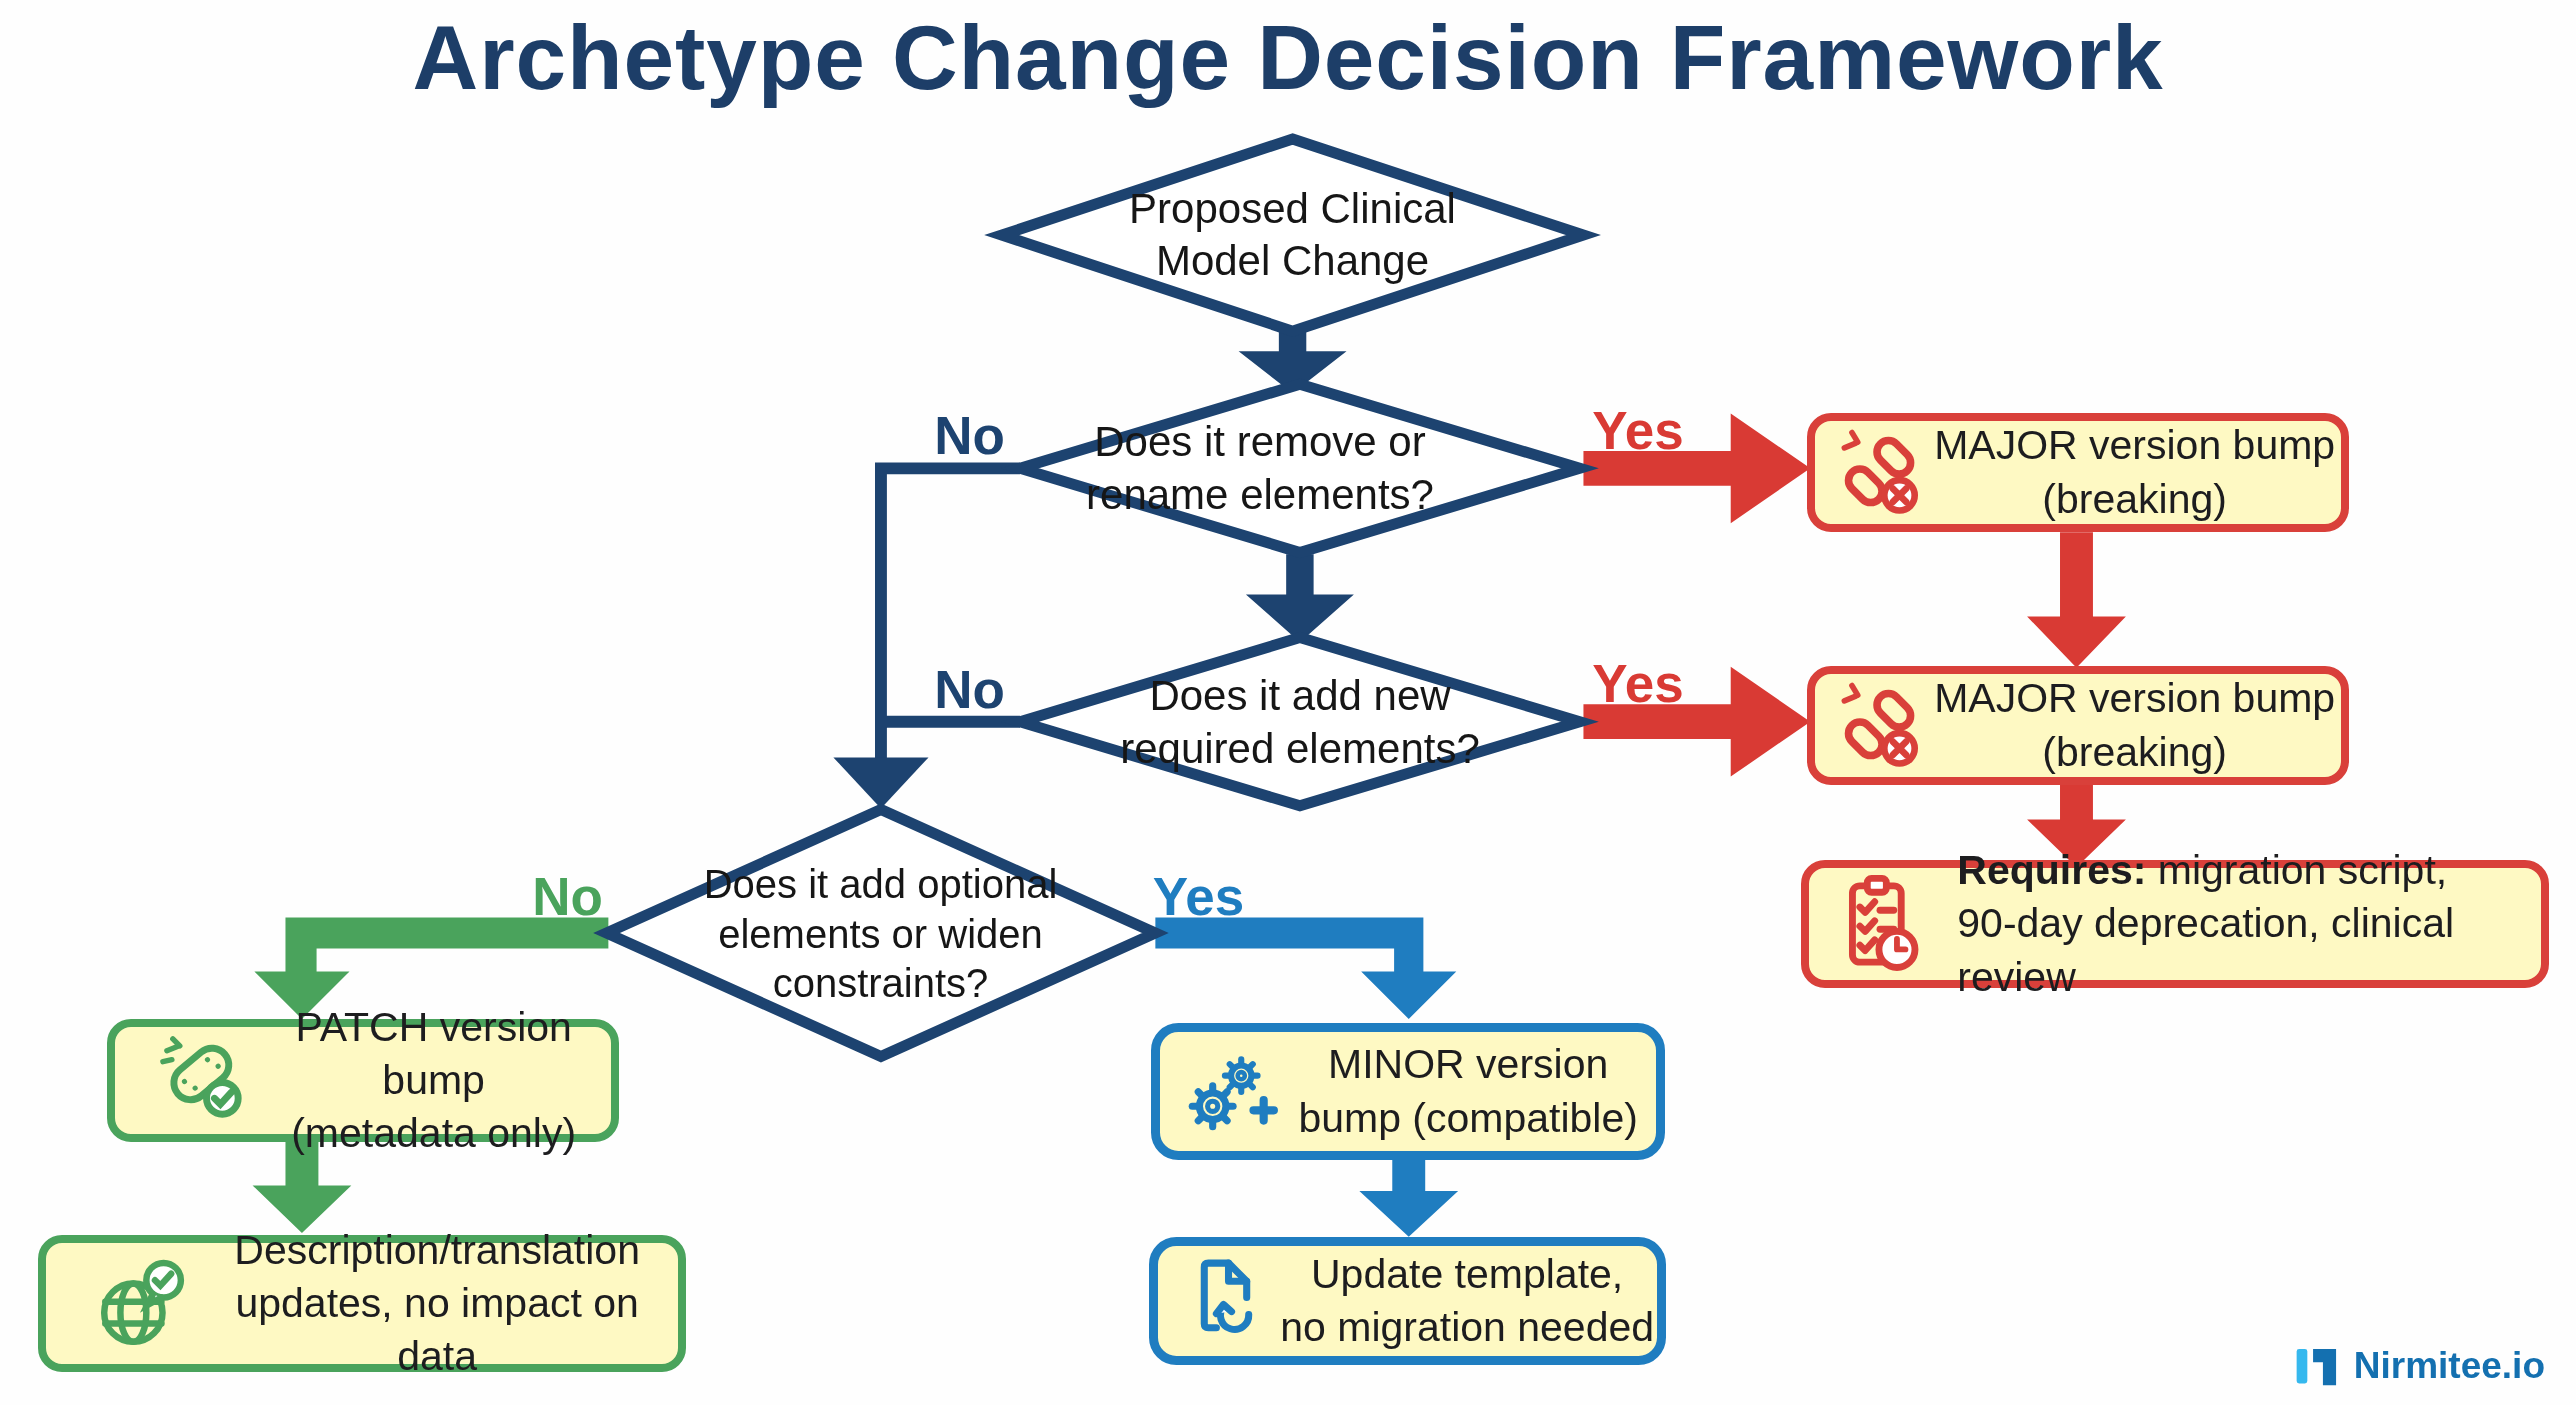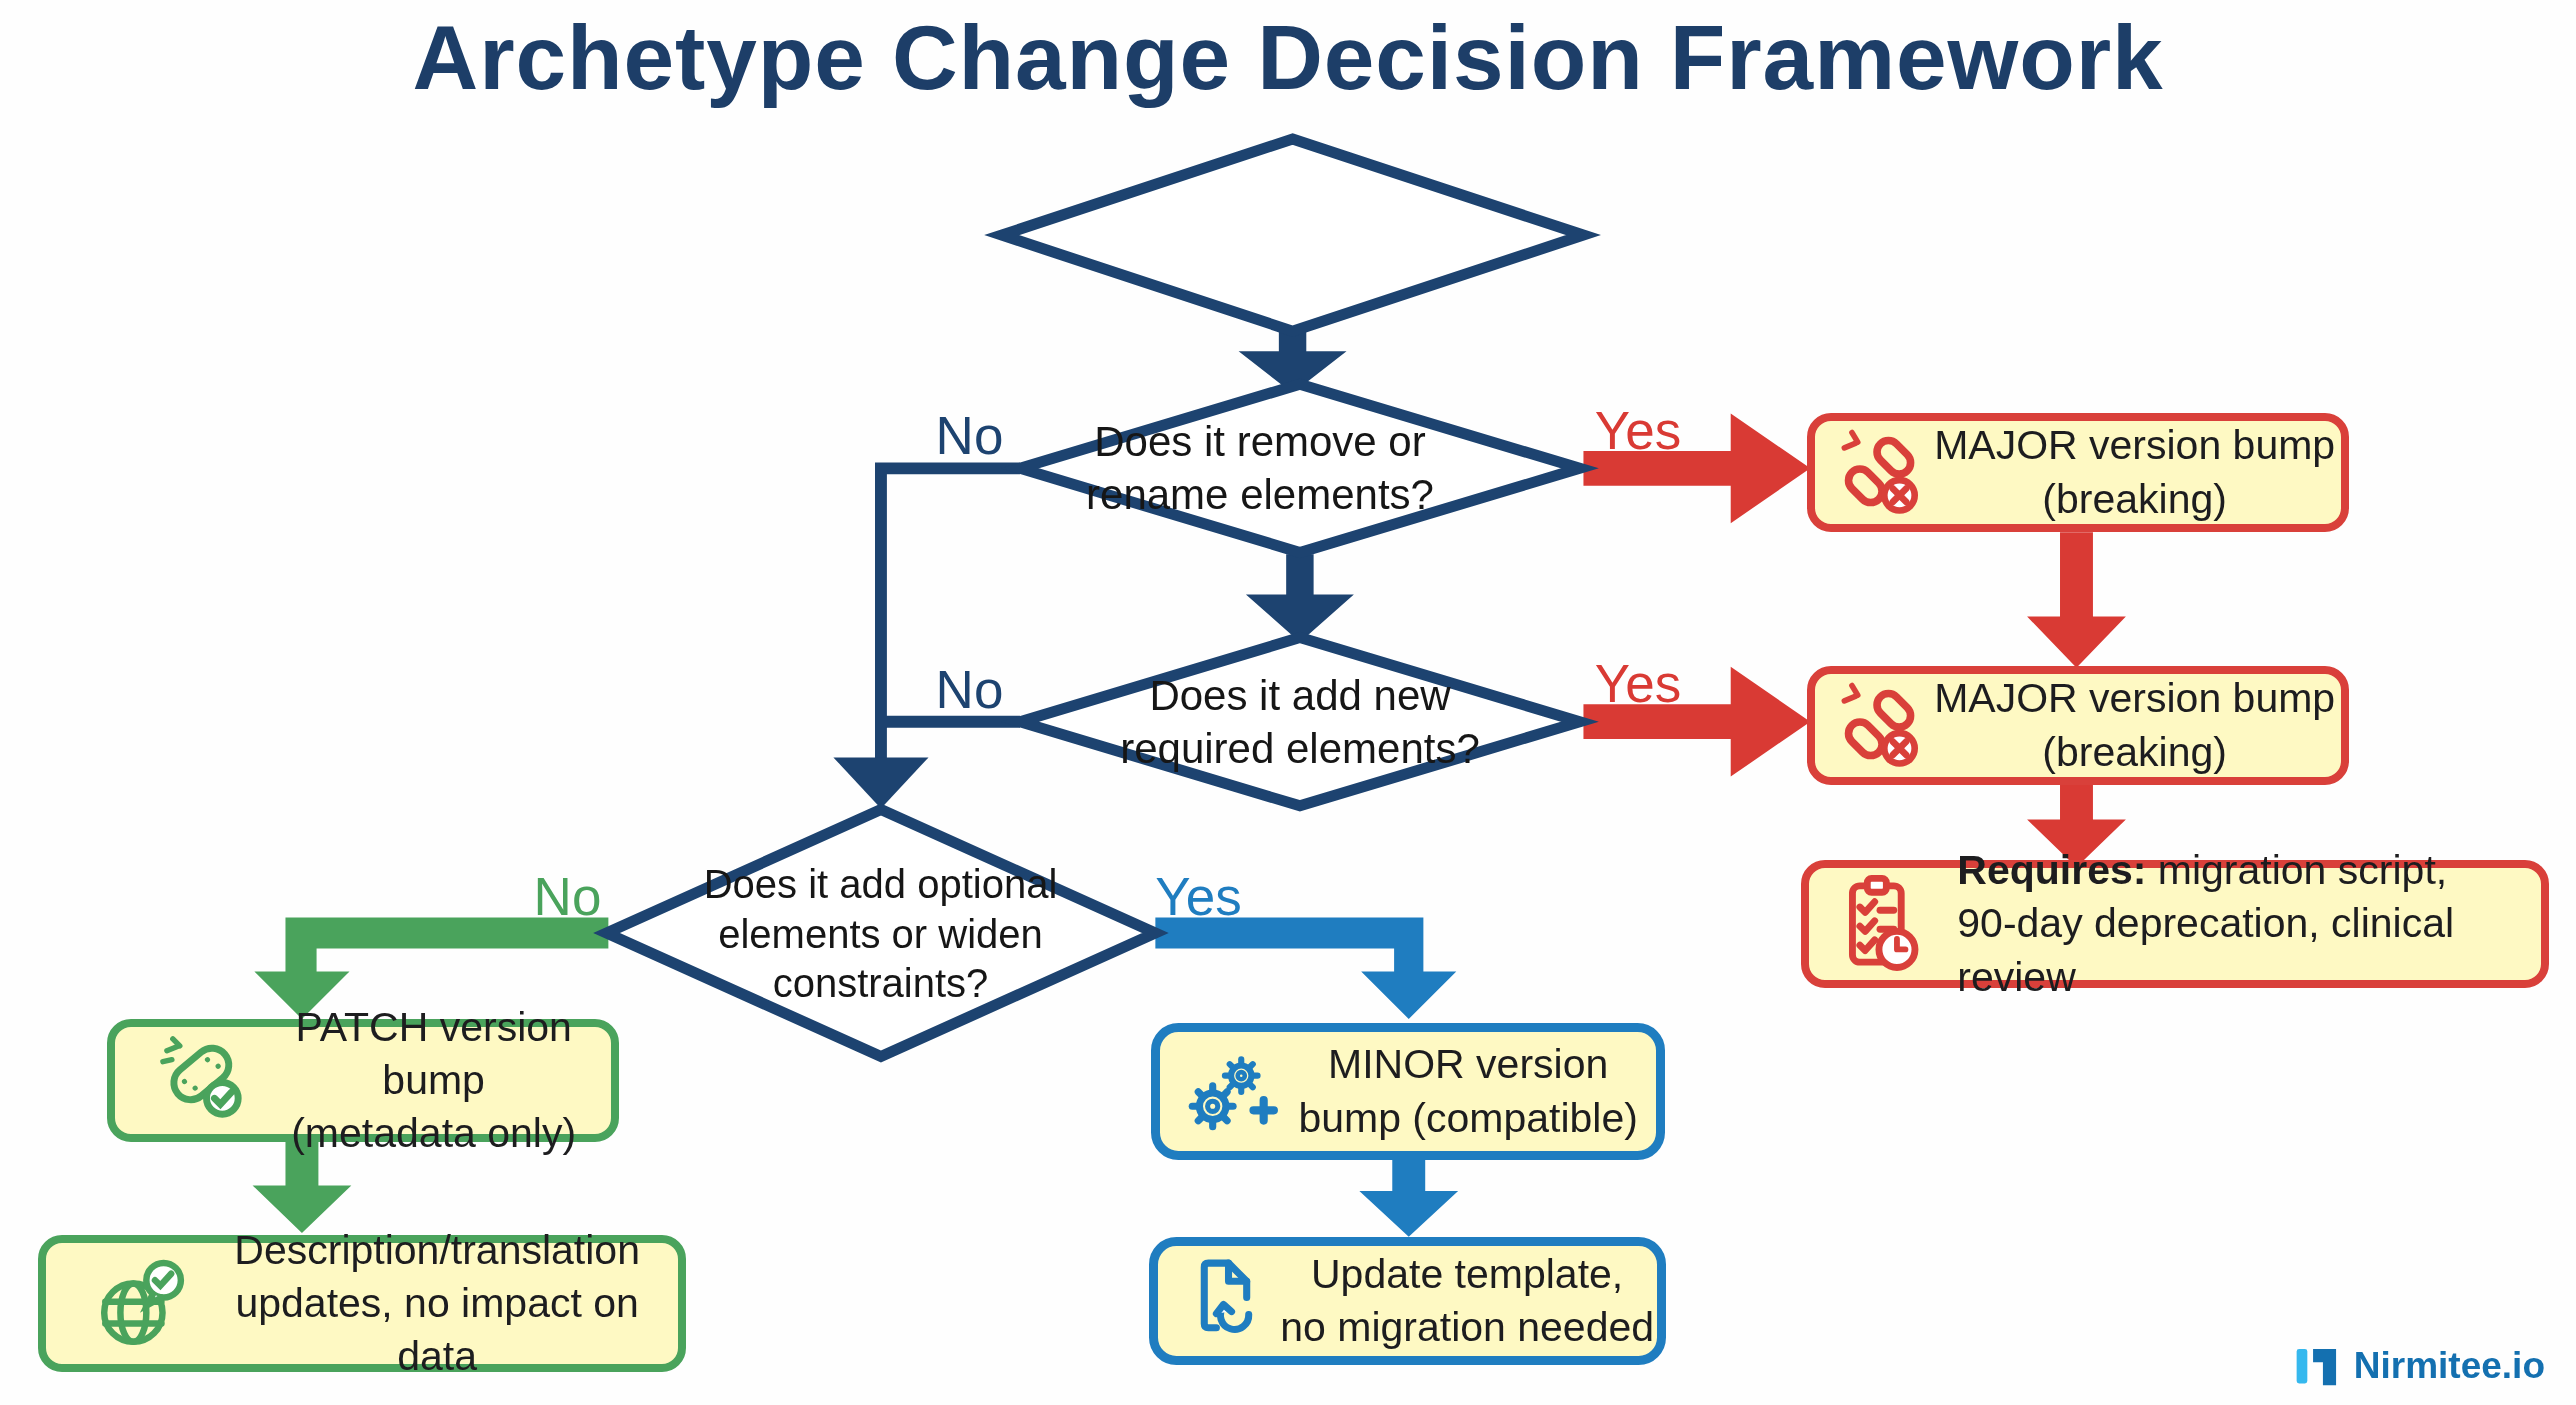--- a/index.html
+++ b/index.html
@@ -12,21 +12,21 @@
     font-size:91px;font-weight:800;color:#1d3e68;letter-spacing:0.9px;
   }
   svg.layer{position:absolute;left:0;top:0;width:2576px;height:1405px;}
   .ml{white-space:pre-line;}
   .node-text{
     position:absolute;display:flex;align-items:center;justify-content:center;
     text-align:center;color:#161616;font-weight:500;line-height:1.24;
   }
   .branch-label{
     position:absolute;display:flex;align-items:center;justify-content:center;
-    font-size:53px;font-weight:400;
+    font-size:53px;font-weight:700;
   }
   .navy{color:#1d4370}.red{color:#d93a34}.green{color:#4aa35c}.blue{color:#1f7dc0}
   .obox{
     position:absolute;background:#fef9c3;display:flex;align-items:center;
     box-sizing:border-box;
   }
   .obox .otext{
     flex:1;text-align:center;color:#1d1d1f;font-size:41px;font-weight:500;line-height:1.3;
   }
   .obox.redb{border:8.2px solid #d9403a;border-radius:24px;}
@@ -65,20 +65,22 @@
 
     <polygon fill="#1f7dc0" points="1263,1003 1556,1003 1556,1062 1592,1062 1540,1114 1488,1062 1524,1062 1524,1037 1263,1037"></polygon>
     <polygon fill="#1f7dc0" points="1522,1268 1558,1268 1558,1302 1594,1302 1540,1352 1486,1302 1522,1302"></polygon>
 
     <polygon points="1413,152 1731,257 1413,362 1095,257" fill="#ffffff" stroke="#1d4370" stroke-width="12"></polygon>
     <polygon points="1421,420 1727,512 1421,604 1115,512" fill="#ffffff" stroke="#1d4370" stroke-width="12"></polygon>
     <polygon points="1421,697 1727,789 1421,881 1115,789" fill="#ffffff" stroke="#1d4370" stroke-width="12"></polygon>
     <polygon points="963,885 1263,1020 963,1155 663,1020" fill="#ffffff" stroke="#1d4370" stroke-width="12"></polygon>
   </svg>
 
+  <div class="node-text ml" style="left:1064px;top:178px;width:457px;height:114px;font-size:42px;">Proposed Clinical
+Model Change</div>
   <div class="node-text ml" style="left:1004px;top:416px;width:512px;height:105px;font-size:42px;">Does it remove or
 rename elements?</div>
   <div class="node-text ml" style="left:652px;top:862px;width:457px;height:145px;font-size:40px;">Does it add optional
 elements or widen
 constraints?</div>
   <div class="node-text ml" style="left:1044px;top:670px;width:512px;height:105px;font-size:42px;">Does it add new
 required elements?</div>
 
   <div class="branch-label navy" style="left:901px;top:403px;width:137px;height:64px;">No</div>
   <div class="branch-label red" style="left:1560px;top:398px;width:156px;height:64px;">Yes</div>

